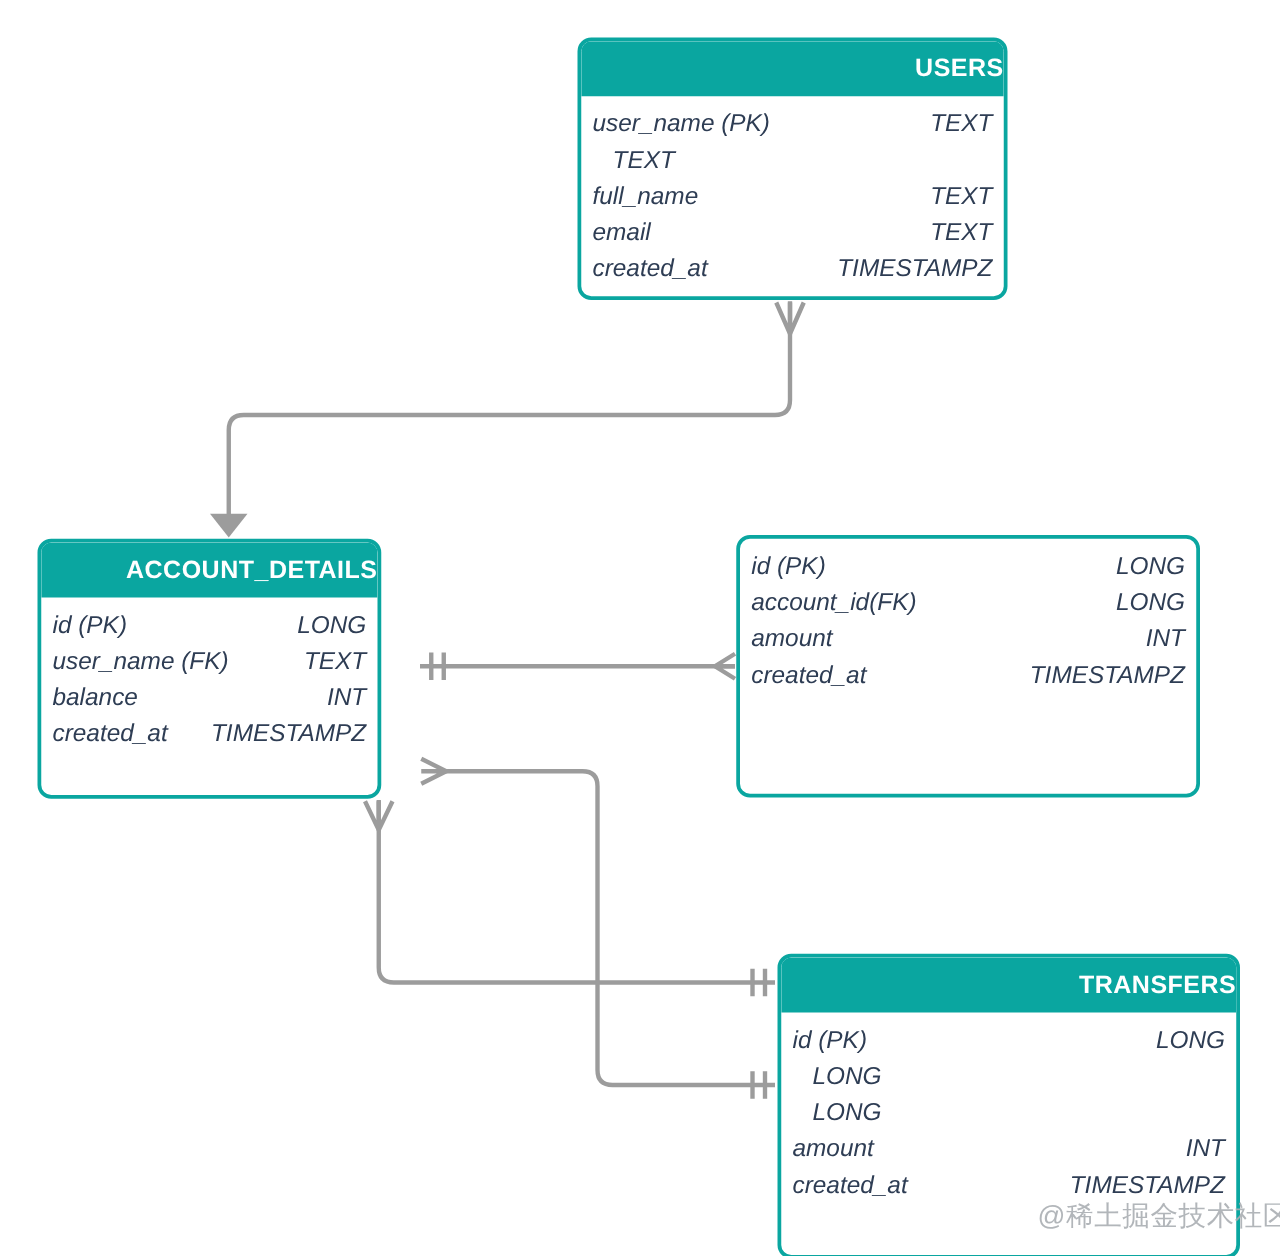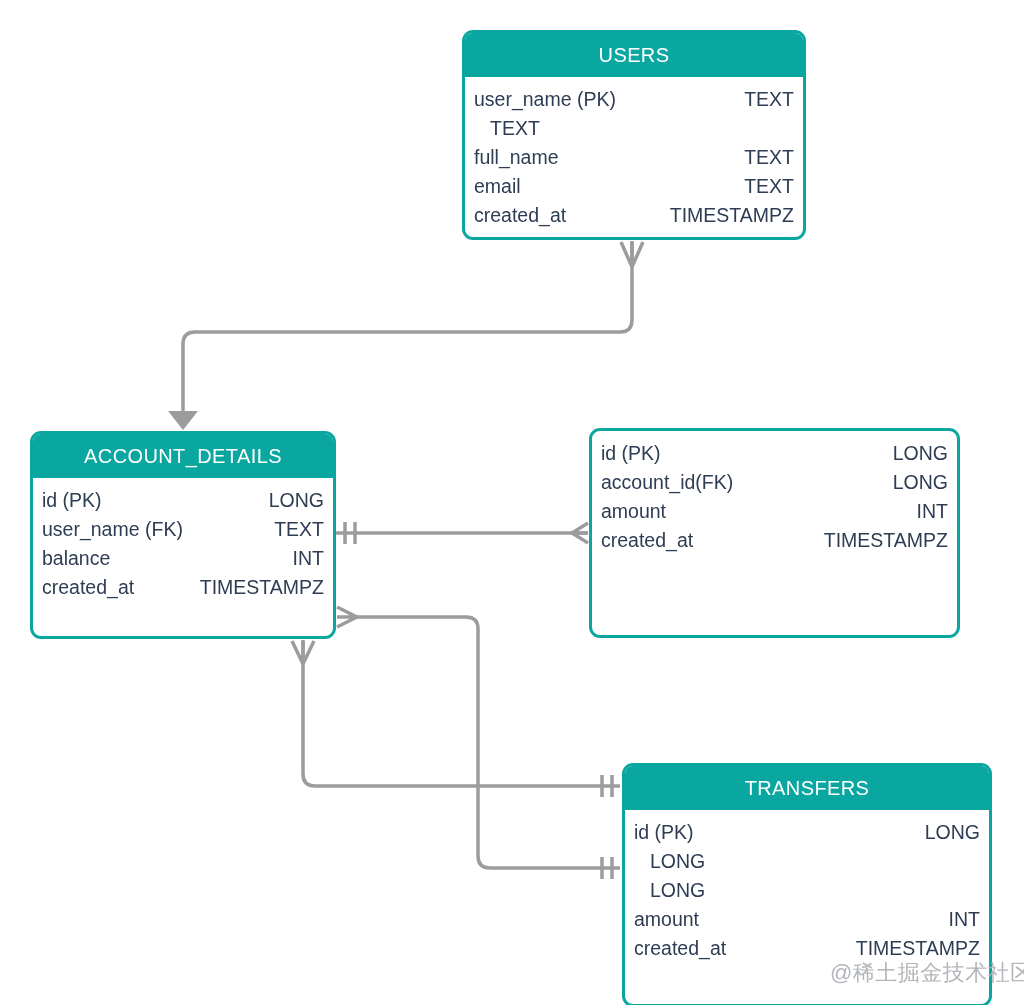--- a/index.html
+++ b/index.html
@@ -12,34 +12,35 @@
   svg.connectors{position:absolute;left:0;top:0;z-index:1;}
   .entity{
     position:absolute;z-index:2;box-sizing:border-box;
     background:#ffffff;
     border:3px solid #0aa6a0;
     border-radius:11px;
     overflow:hidden;
   }
   .entity .ent-header{
     background:#0aa6a0;color:#ffffff;
-    font-weight:normal;font-size:20px;
-    height:44px;line-height:44px;text-align:center;
+    font-weight:bold;font-size:20px;
+    height:44px;line-height:44px;text-align:right;
     letter-spacing:.4px;
   }
   .fields{padding:8px 9px 0 9px;}
   .field{
     display:flex;justify-content:space-between;align-items:flex-start;
     font-size:19.5px;line-height:29px;color:#2e3d54;
     white-space:nowrap;
+    font-style:italic;
   }
   .field .ftype{margin-left:16px;}
   
   #ent-users{left:462px;top:30px;width:344px;height:210px;}
-  #ent-account{left:30px;top:431px;width:306px;height:208px;}
+  #ent-account{left:30px;top:431px;width:275px;height:208px;}
   #ent-transactions{left:589px;top:428px;width:371px;height:210px;}
   #ent-transfers{left:622px;top:763px;width:370px;height:244px;}
   .watermark{
     position:absolute;z-index:3;
     left:830px;top:958px;
     font-size:22px;color:rgba(170,174,178,0.9);
     letter-spacing:.5px;white-space:nowrap;
   }
 </style>
 </head>

